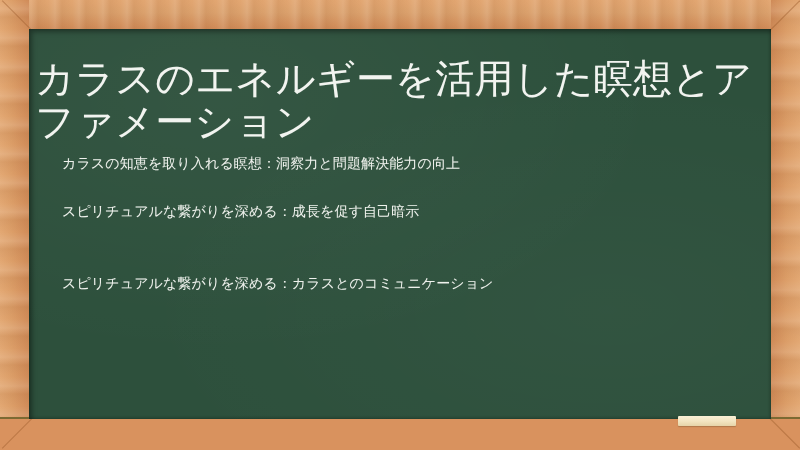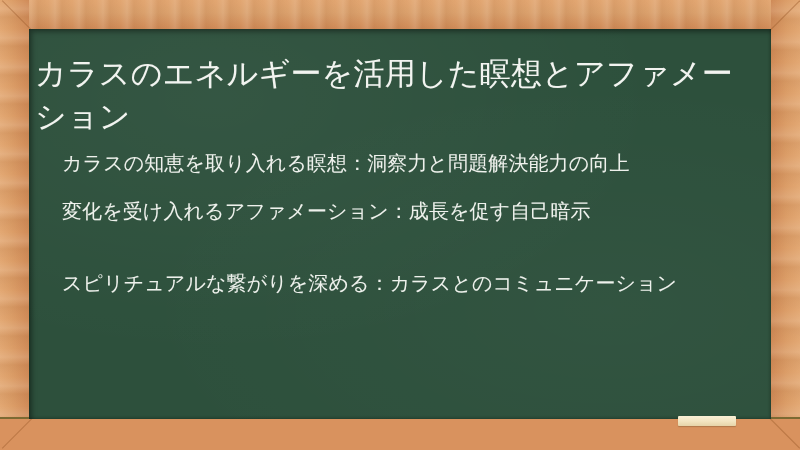--- a/index.html
+++ b/index.html
@@ -120,41 +120,41 @@
     height: 100%;
   }
 
   
   .title {
     position: absolute;
     left: 6px;
     top: 2px;
     right: 8px;
     color: #f2f4f0;
-    font-size: 31px;
+    font-size: 39px;
     line-height: 43px;
     font-weight: 400;
     letter-spacing: 0.2px;
     white-space: pre-wrap;
     text-shadow: 0 0 1px rgba(255,255,255,0.18);
   }
 
   
   .bullets {
     position: absolute;
     left: 33px;
     top: 118px;
     right: 14px;
     margin: 0;
     padding: 0;
     list-style: none;
   }
   .bullet-item {
     color: #eef1ec;
-    font-size: 20px;
+    font-size: 14px;
     line-height: 32px;
     font-weight: 400;
     margin: 0 0 16px 0;
     letter-spacing: 0.1px;
     white-space: pre-wrap;
     text-shadow: 0 0 1px rgba(255,255,255,0.14);
   }
   .bullet-item:last-child { margin-bottom: 0; margin-top: 40px; }
 
   
@@ -185,21 +185,21 @@
     <div class="mitre br"></div>
   </div>
 
   <div class="board">
     <div class="board-content">
 
       <h1 class="title">カラスのエネルギーを活用した瞑想とアファメーション</h1>
 
       <ul class="bullets">
         <li class="bullet-item">カラスの知恵を取り入れる瞑想：洞察力と問題解決能力の向上</li>
-        <li class="bullet-item">変化を受け入れるアファメーション：成長を促す自己暗示</li>
+        <li class="bullet-item">スピリチュアルな繋がりを深める：成長を促す自己暗示</li>
         <li class="bullet-item">スピリチュアルな繋がりを深める：カラスとのコミュニケーション</li>
       </ul>
 
     </div>
   </div>
 
   <div class="chalk-stick"></div>
 
 </div>
 

